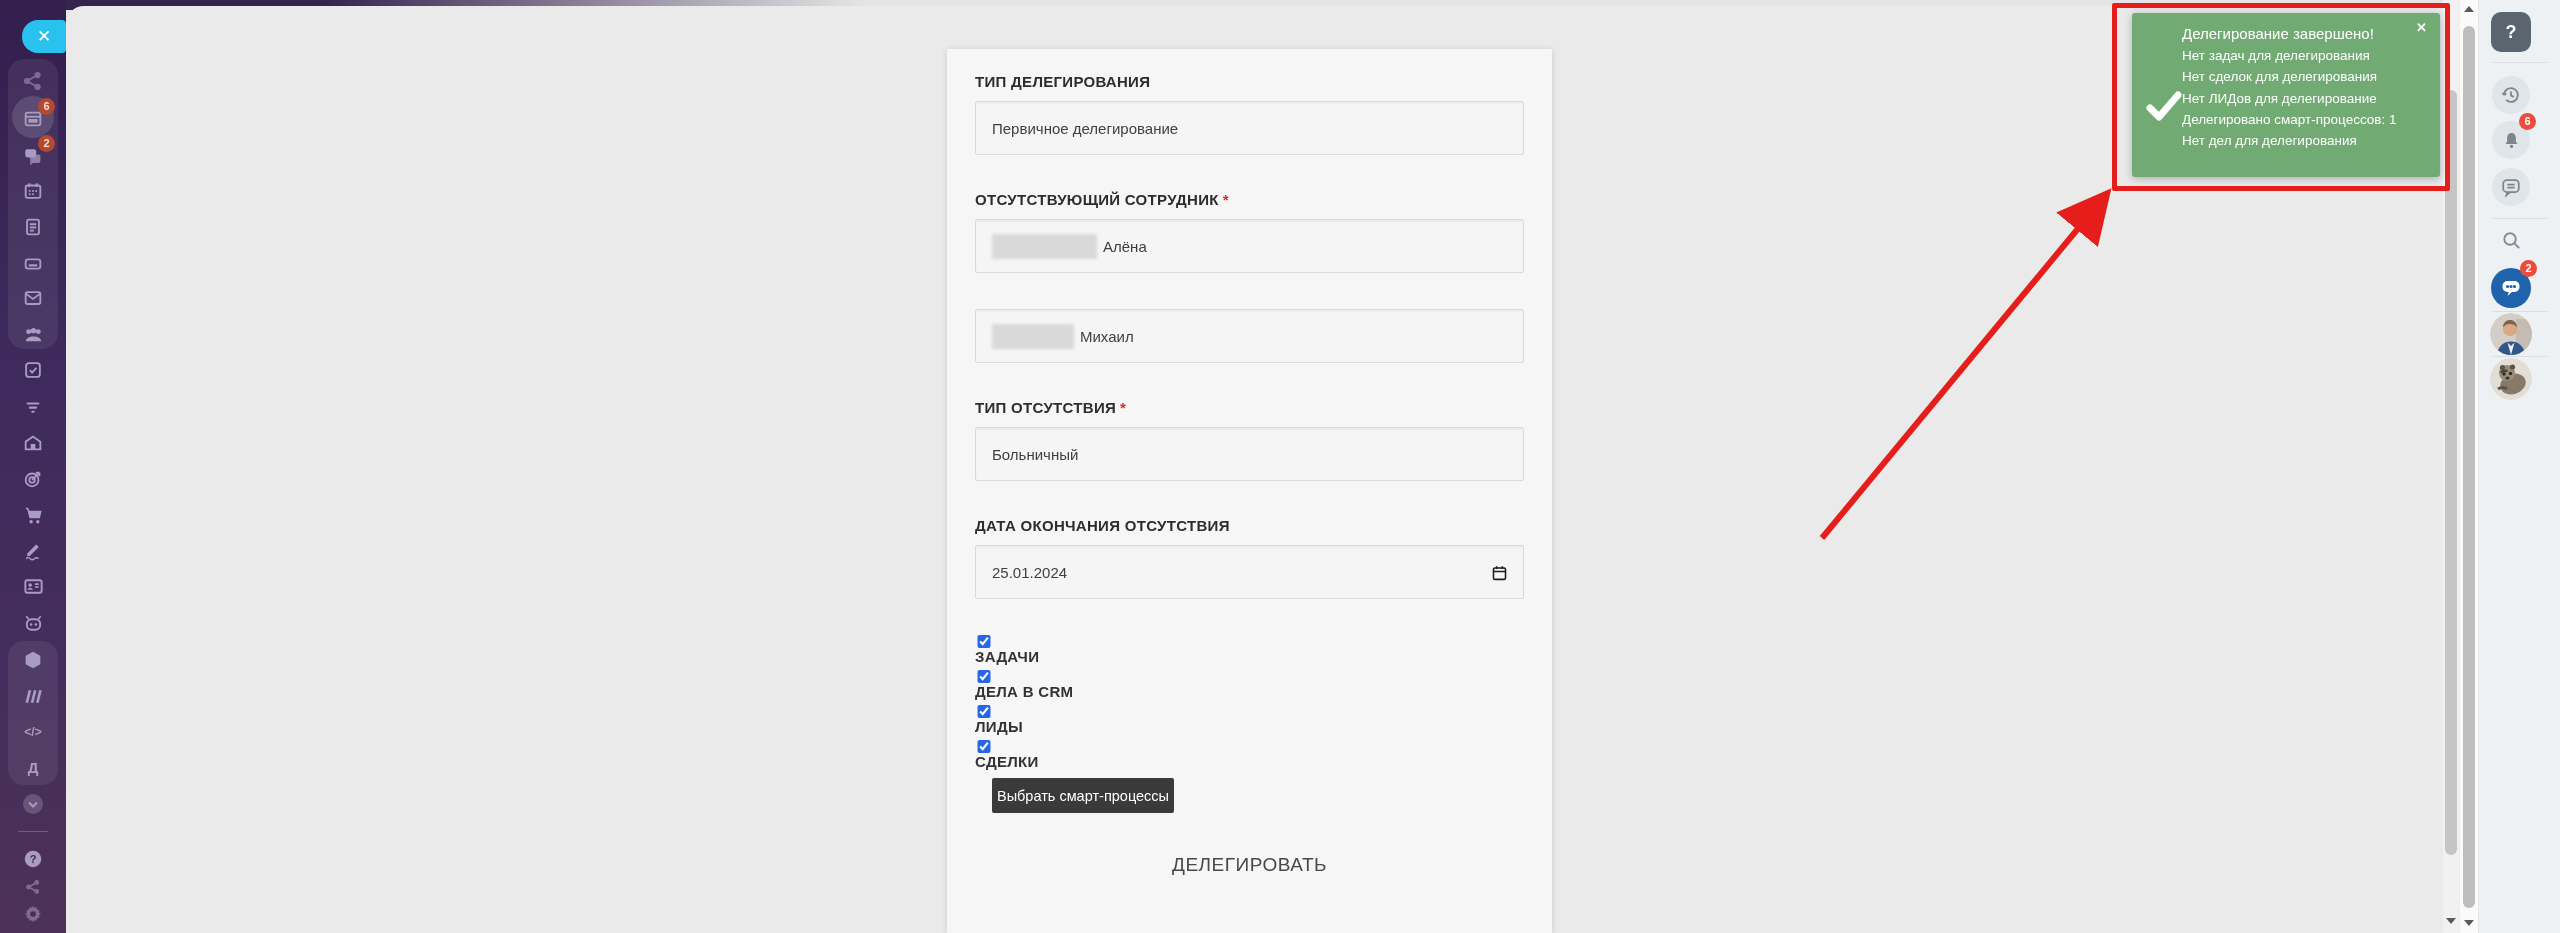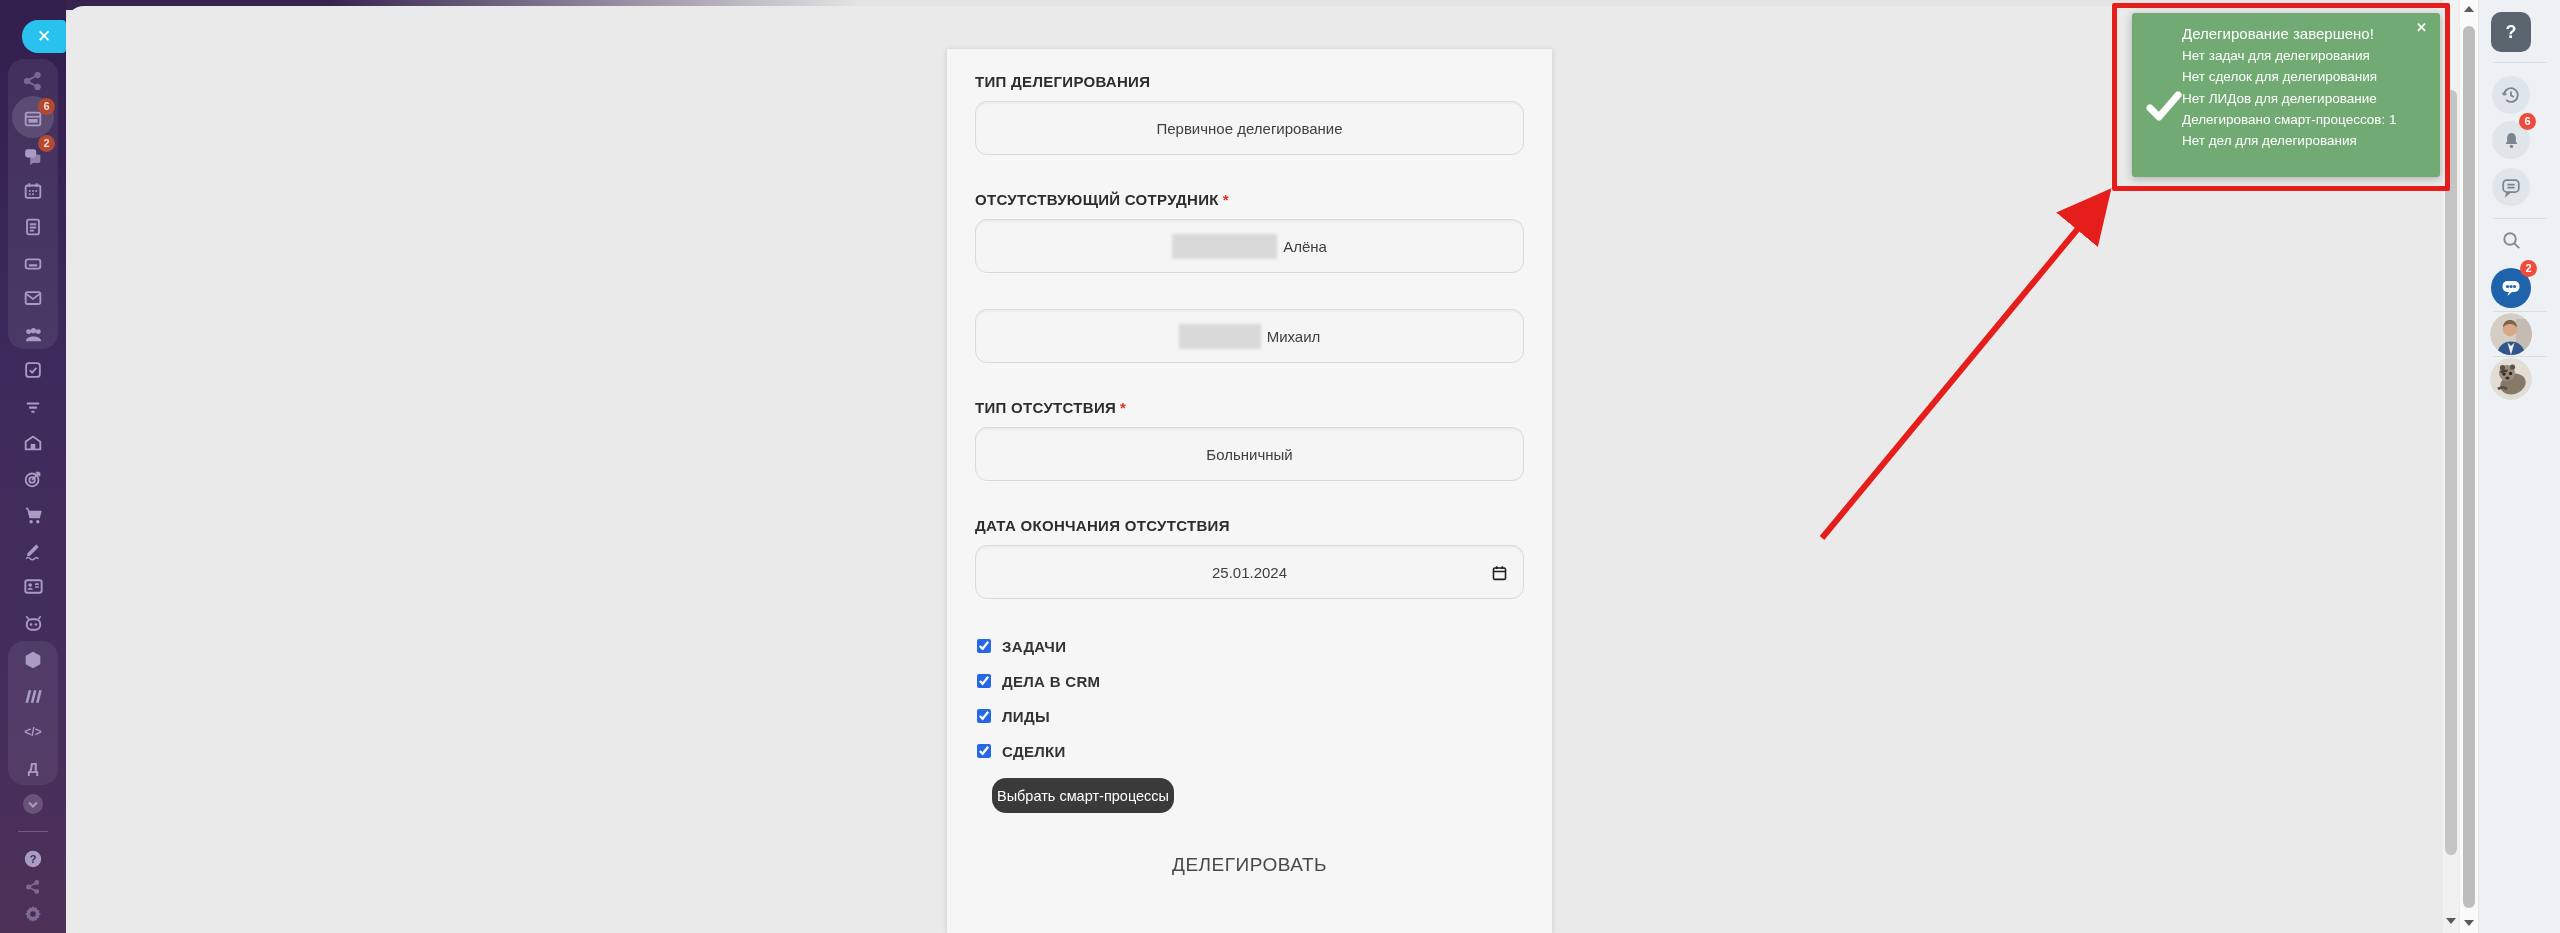--- a/index.html
+++ b/index.html
@@ -24,30 +24,30 @@
     display:flex; align-items:center; justify-content:center; color:#fff; font-size:17px; font-weight:400; cursor:pointer; z-index:4; }
 
   
   #main-panel { position:absolute; left:66px; top:6px; width:2377px; height:927px; background:#eaeaea; border-radius:18px 0 0 0; z-index:2; }
 
   
   #form-card { position:absolute; left:947px; top:49px; width:605px; height:884px; background:#f6f6f6;
     box-shadow:0 1px 6px rgba(0,0,0,.14); z-index:3; padding:24px 28px 0 28px; }
   .f-label { font-size:15px; font-weight:700; color:#2d2d2d; letter-spacing:.3px; line-height:18px; margin-bottom:10px; }
   .f-req { color:#d93025; margin-left:4px; font-weight:700; }
-  .f-input { position:relative; height:54px; background:#f5f5f5; border:1px solid #dadada; border-radius:12px;
+  .f-input { position:relative; height:54px; background:#f5f5f5; border:1px solid #dadada; border-radius:2px;
     box-shadow:inset 0 2px 2px rgba(0,0,0,.04); display:flex; align-items:center; padding:0 16px;
-    font-size:15px; color:#3f3f3f; margin-bottom:36px; cursor:text;justify-content:center; }
+    font-size:15px; color:#3f3f3f; margin-bottom:36px; cursor:text; }
   .redacted { display:inline-block; height:25px; background:#d9d9d9; filter:blur(1.5px); margin-right:6px; border-radius:1px; }
   .cal-icon { position:absolute; right:15px; top:18px; }
-  .chk-row { display:flex; align-items:center; height:22px; margin-bottom:13px; }
+  .chk-row { display:flex; height:22px; margin-bottom:13px;flex-direction:column; }
   .chk-row input { width:14px; height:14px; accent-color:#2667e8; margin:0 11px 0 2px; cursor:pointer; }
   .chk-row label { font-size:15px; font-weight:700; color:#333; letter-spacing:.3px; cursor:pointer; }
   #smart-btn { display:block; margin:16px 0 0 17px; width:182px; height:35px; background:#3a3a3a; color:#fff;
-    border:none; border-radius:14px; font-size:14.5px; font-family:inherit; cursor:pointer; }
+    border:none; border-radius:2px; font-size:14.5px; font-family:inherit; cursor:pointer; }
   #submit-btn { margin-top:41px; text-align:center; font-size:19px; color:#484848; letter-spacing:.5px; cursor:pointer; }
 
   
   #red-box { position:absolute; left:2112px; top:3px; width:338px; height:188px; border:5px solid #e51e1c; border-radius:2px; z-index:7; pointer-events:none; }
   #notif { position:absolute; left:2132px; top:13px; width:308px; height:164px; background:#72aa74; border-radius:3px;
     box-shadow:0 2px 8px rgba(0,0,0,.25); z-index:6; color:#fff; }
   #notif .n-check { position:absolute; left:14px; top:76px; }
   #notif .n-close { position:absolute; right:13px; top:8px; font-size:13px; font-weight:700; opacity:.95; cursor:pointer; line-height:13px; }
   #notif .n-body { position:absolute; left:50px; top:10px; width:248px; }
   #notif .n-title { font-size:15px; font-weight:400; line-height:21px; margin-bottom:1px; }

